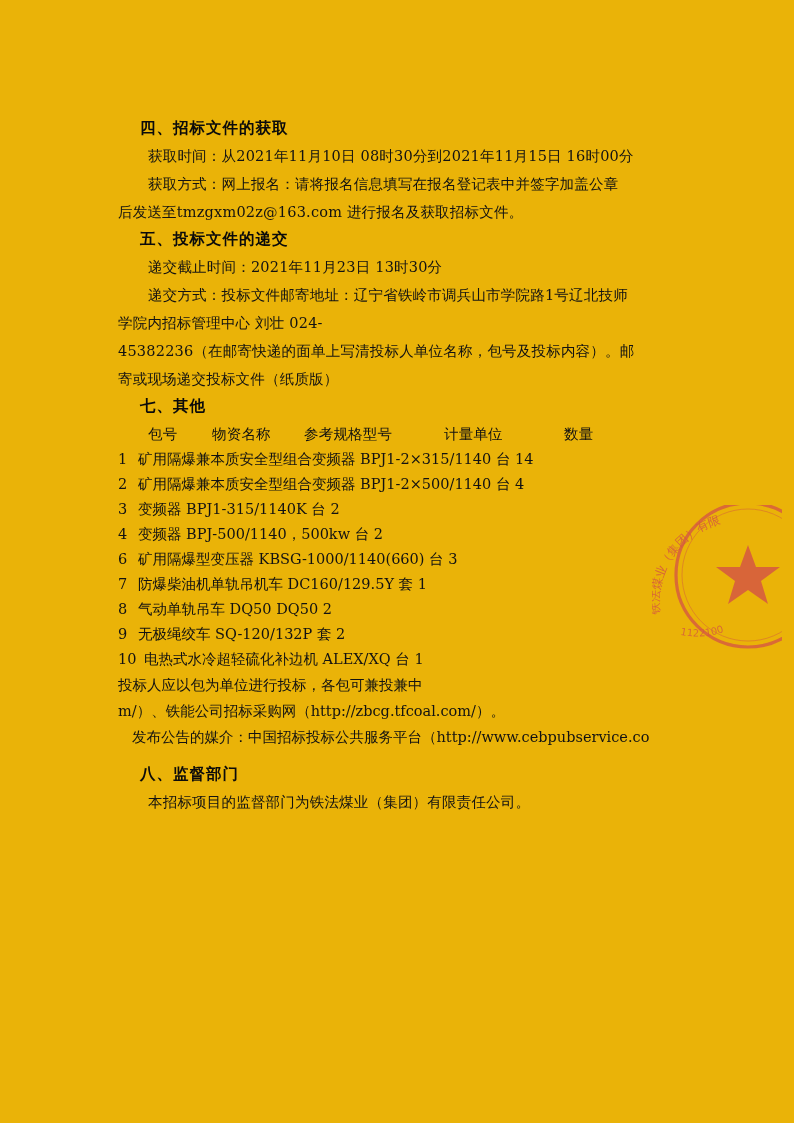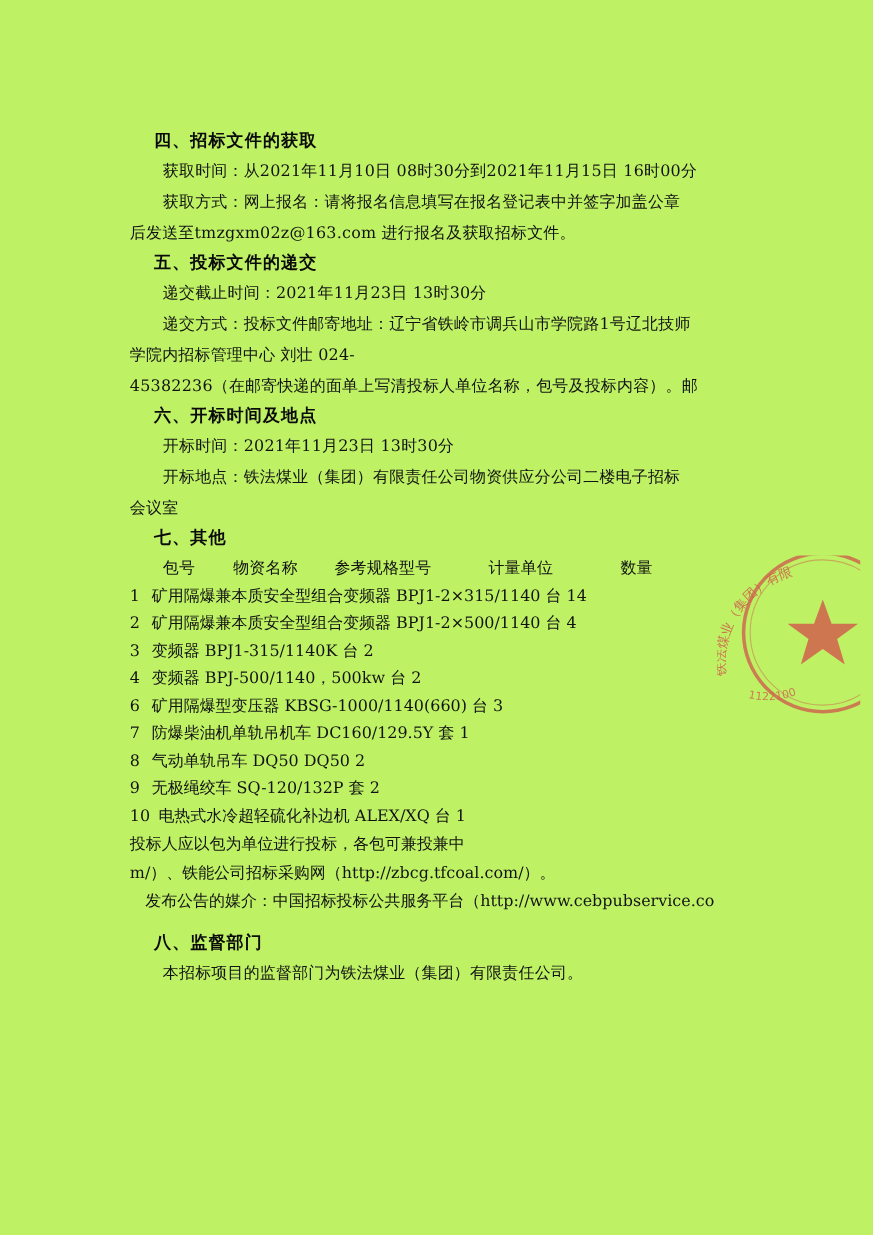--- a/index.html
+++ b/index.html
@@ -11,21 +11,21 @@
     height: 1123px;
     background: #ffffff;
     font-family: "DejaVu Sans", "Liberation Sans", sans-serif;
     color: #111111;
     position: relative;
     overflow: hidden;
   }
   .page {
     position: absolute;
     inset: 0;
-    background: #bef264;
+    background: #eab308;
   }
   .content {
     position: absolute;
     left: 118px;
     top: 118px;
     width: 560px;
   }
   .h2 {
     font-family: "DejaVu Serif", "Liberation Serif", serif;
     font-weight: bold;
@@ -115,28 +115,23 @@
       <p class="para">获取方式：网上报名：请将报名信息填写在报名登记表中并签字加盖公章</p>
       <p class="para noindent">后发送至tmzgxm02z@163.com 进行报名及获取招标文件。</p>
     </div>
 
     <div class="block">
       <div class="h2">五、投标文件的递交</div>
       <p class="para">递交截止时间：2021年11月23日  13时30分</p>
       <p class="para">递交方式：投标文件邮寄地址：辽宁省铁岭市调兵山市学院路1号辽北技师</p>
       <p class="para noindent">学院内招标管理中心  刘壮  024-</p>
       <p class="para noindent">45382236（在邮寄快递的面单上写清投标人单位名称，包号及投标内容）。邮</p>
+      <p class="para noindent">寄或现场递交投标文件（纸质版）</p>
     </div>
 
-    <div class="block">
-      <div class="h2">六、开标时间及地点</div>
-      <p class="para">开标时间：2021年11月23日  13时30分</p>
-      <p class="para">开标地点：铁法煤业（集团）有限责任公司物资供应分公司二楼电子招标</p>
-      <p class="para noindent">会议室</p>
-    </div>
 
     <div class="block">
       <div class="h2">七、其他</div>
 
       <div class="tbl-head">
         <span class="col-no">包号</span><span class="col-name">物资名称</span><span class="col-spec">参考规格型号</span><span class="col-unit">计量单位</span><span>数量</span>
       </div>
 
       <ul class="list">
         <li><span class="row-no">1</span><span>矿用隔爆兼本质安全型组合变频器  BPJ1-2×315/1140 台 14</span></li>

